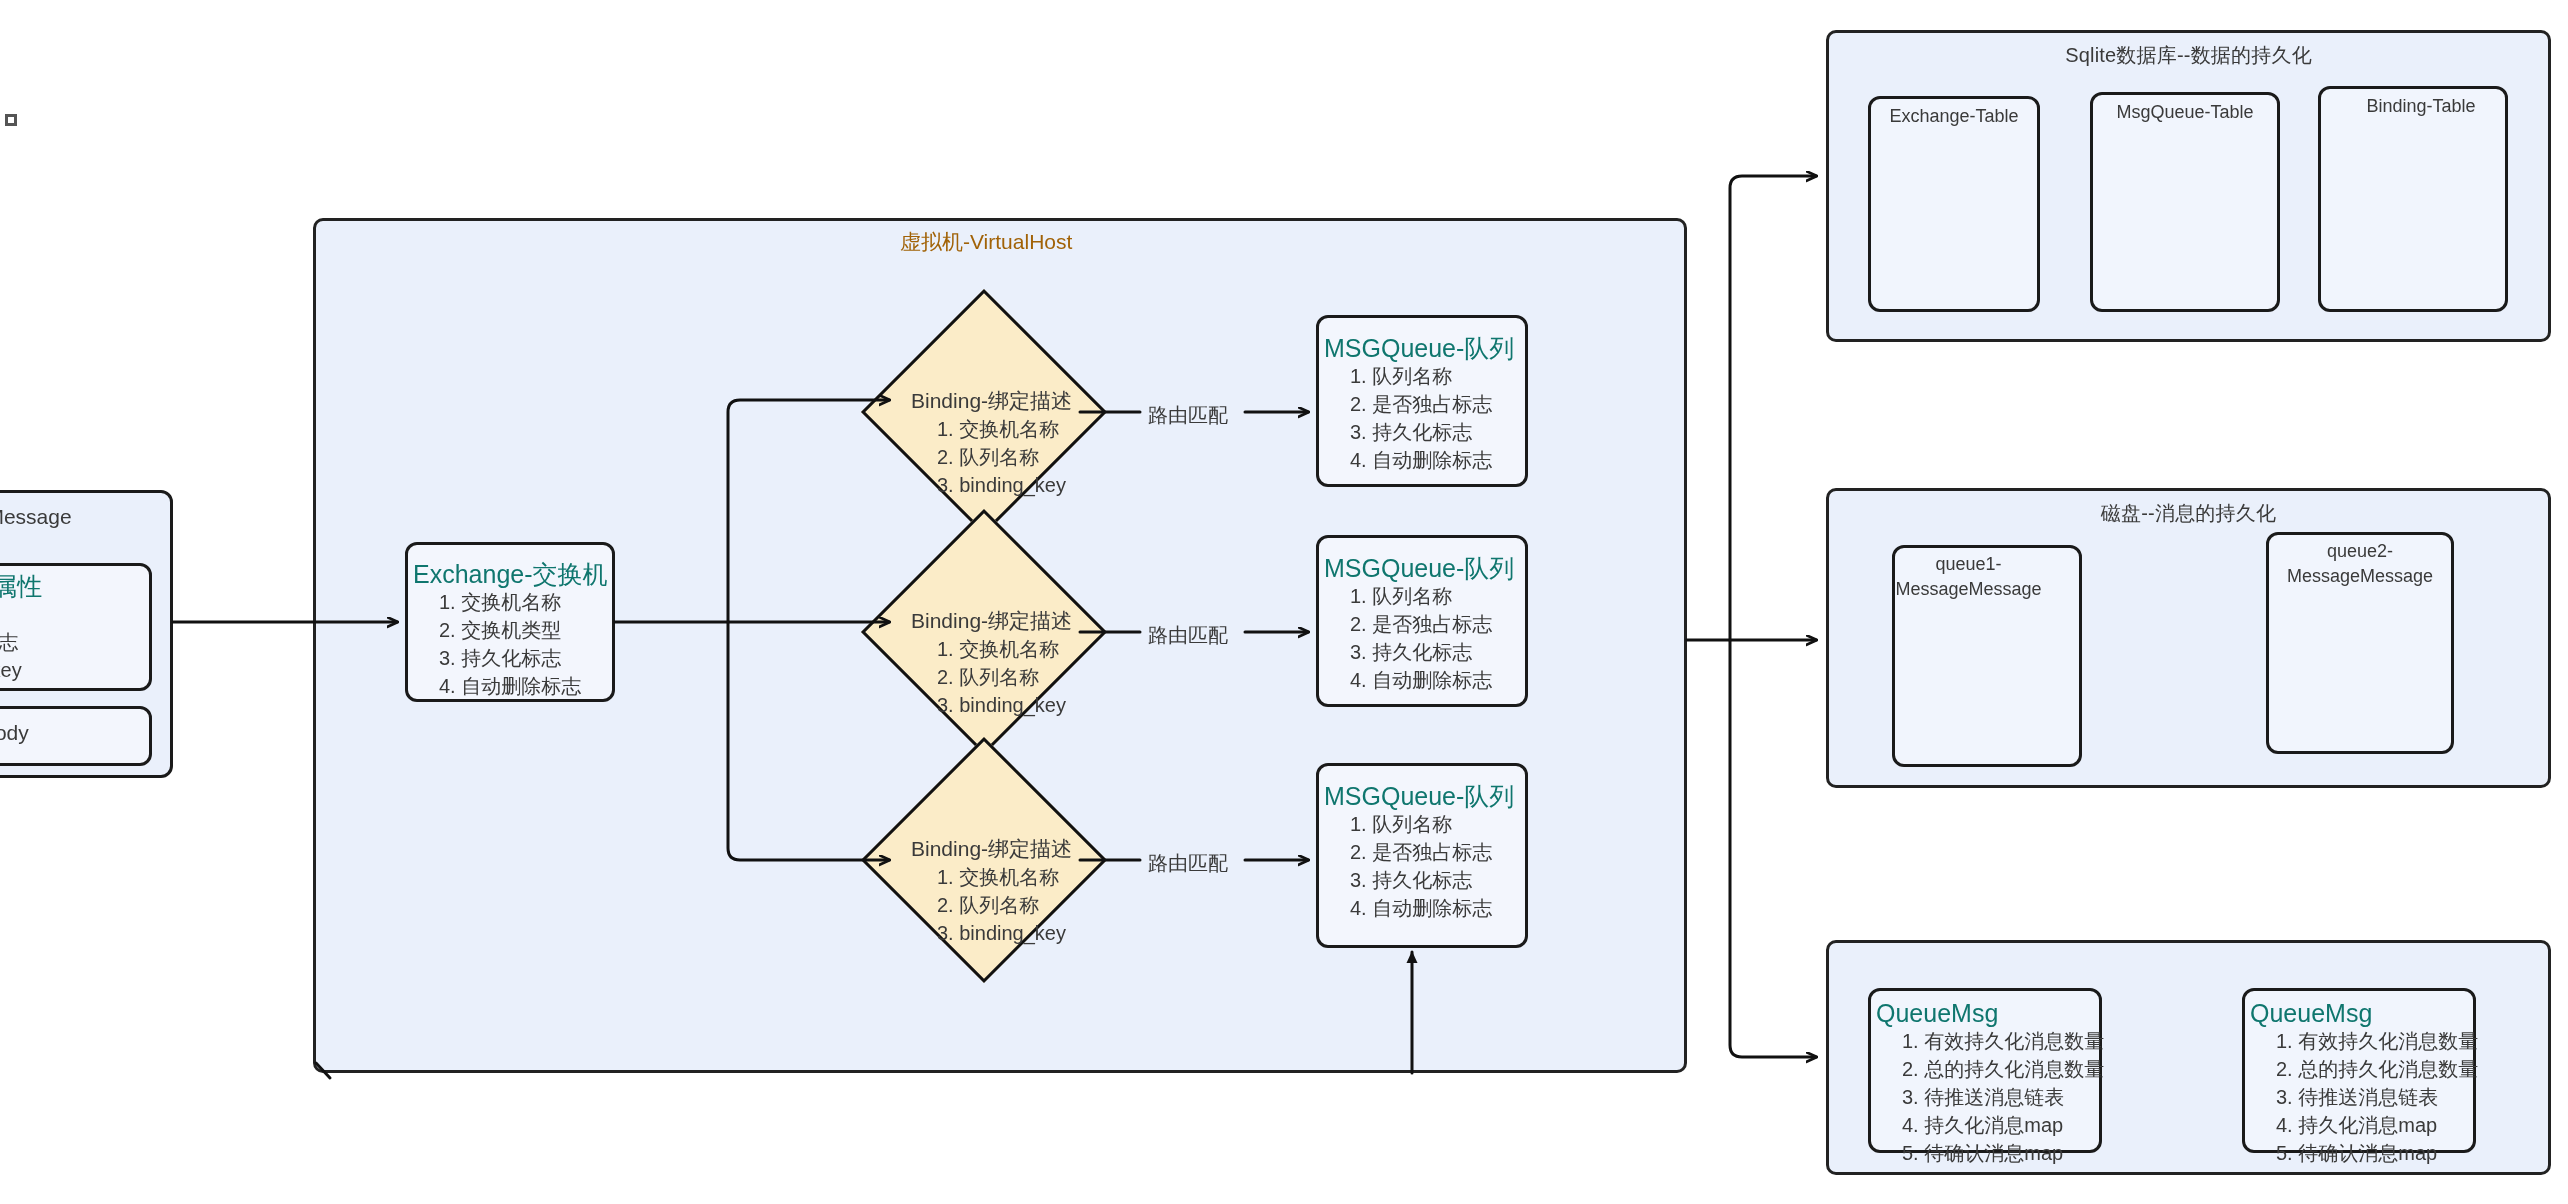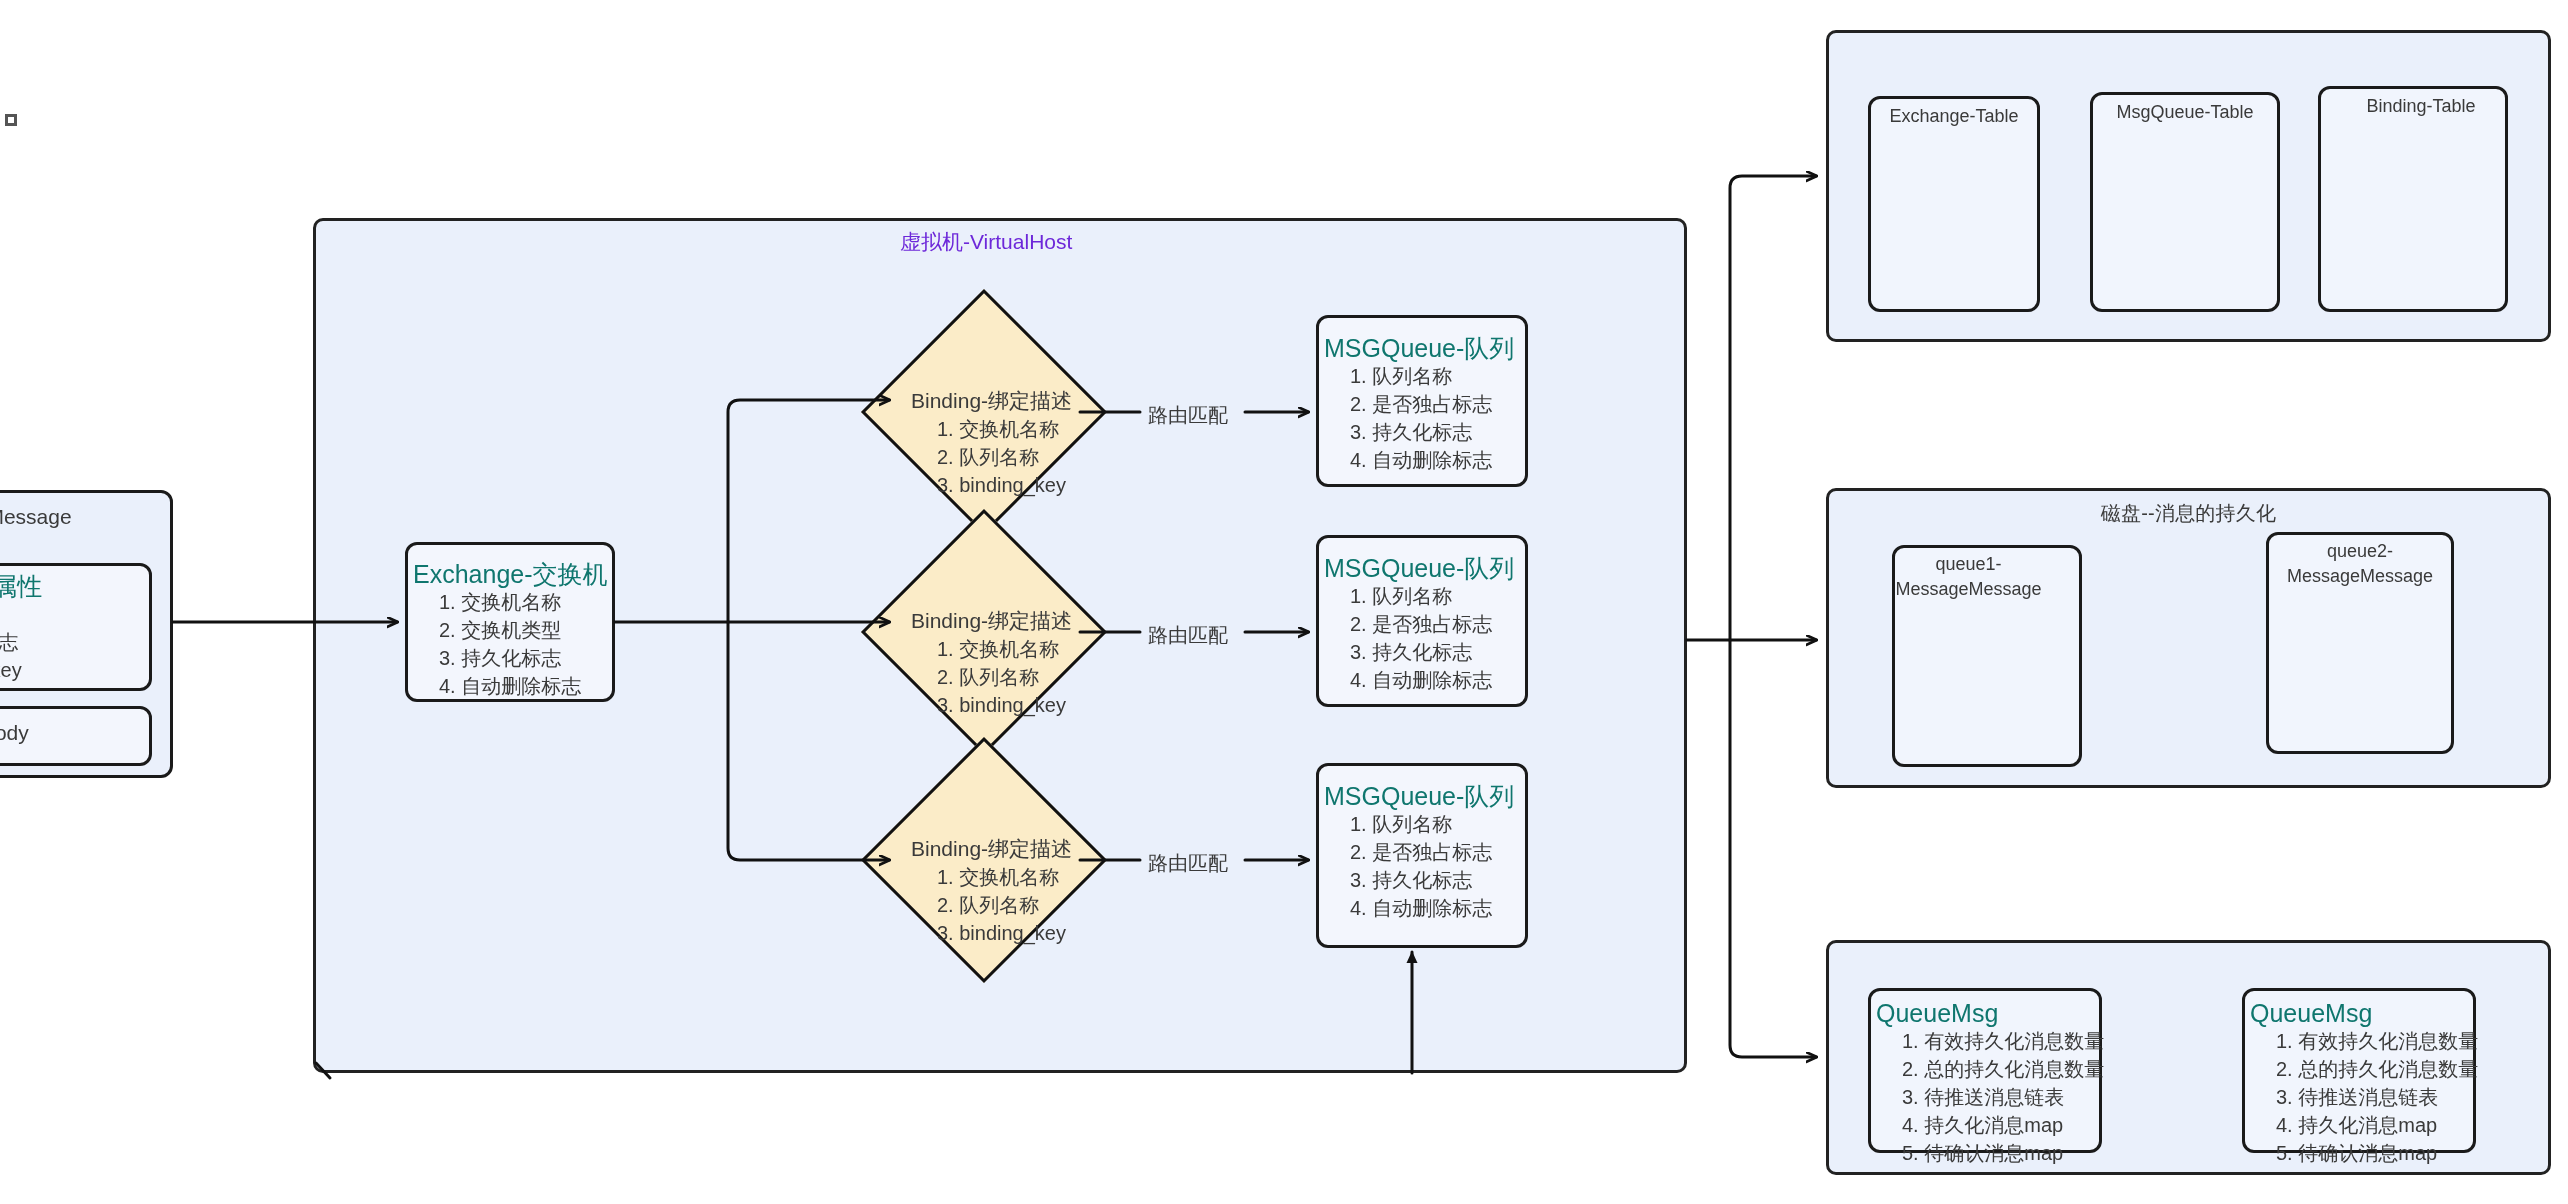--- a/index.html
+++ b/index.html
@@ -59,21 +59,21 @@
     padding-left:14px;box-sizing:border-box;
   }
   .diamond-text .head{font-size:21px;line-height:28px;color:#3a3a3a;}
   .diamond-text ol{margin:0;padding:0 0 0 26px;list-style:none;}
   .diamond-text li{font-size:20px;line-height:28px;color:#3a3a3a;white-space:nowrap;}
 
   .edge-label{
     position:absolute;font-size:20px;color:#3a3a3a;white-space:nowrap;
   }
   .vh-title{
-    position:absolute;font-size:21px;color:#6d28d9;
+    position:absolute;font-size:21px;color:#a16207;
   }
   .marker-dot{
     position:absolute;width:12px;height:12px;box-sizing:border-box;
     border:3px solid #555;background:#fff;
   }
 </style>
 </head>
 <body>
 
 <div class="canvas">
@@ -177,20 +177,21 @@
     <div class="head">MSGQueue-队列</div>
     <ol>
       <li>1. 队列名称</li>
       <li>2. 是否独占标志</li>
       <li>3. 持久化标志</li>
       <li>4. 自动删除标志</li>
     </ol>
   </div>
 
   <div class="panel" style="left:1826px;top:30px;width:725px;height:312px;"></div>
+  <div class="panel-title" style="left:1826px;width:725px;top:42px;">Sqlite数据库--数据的持久化</div>
 
   <div class="subbox" style="left:1868px;top:96px;width:172px;height:216px;"></div>
   <div class="subbox-label" style="left:1868px;width:172px;top:104px;">Exchange-Table</div>
 
   <div class="subbox" style="left:2090px;top:92px;width:190px;height:220px;"></div>
   <div class="subbox-label" style="left:2090px;width:190px;top:100px;">MsgQueue-Table</div>
 
   <div class="subbox" style="left:2318px;top:86px;width:190px;height:226px;"></div>
   <div class="subbox-label" style="left:2318px;width:206px;top:94px;">Binding-Table</div>
 

